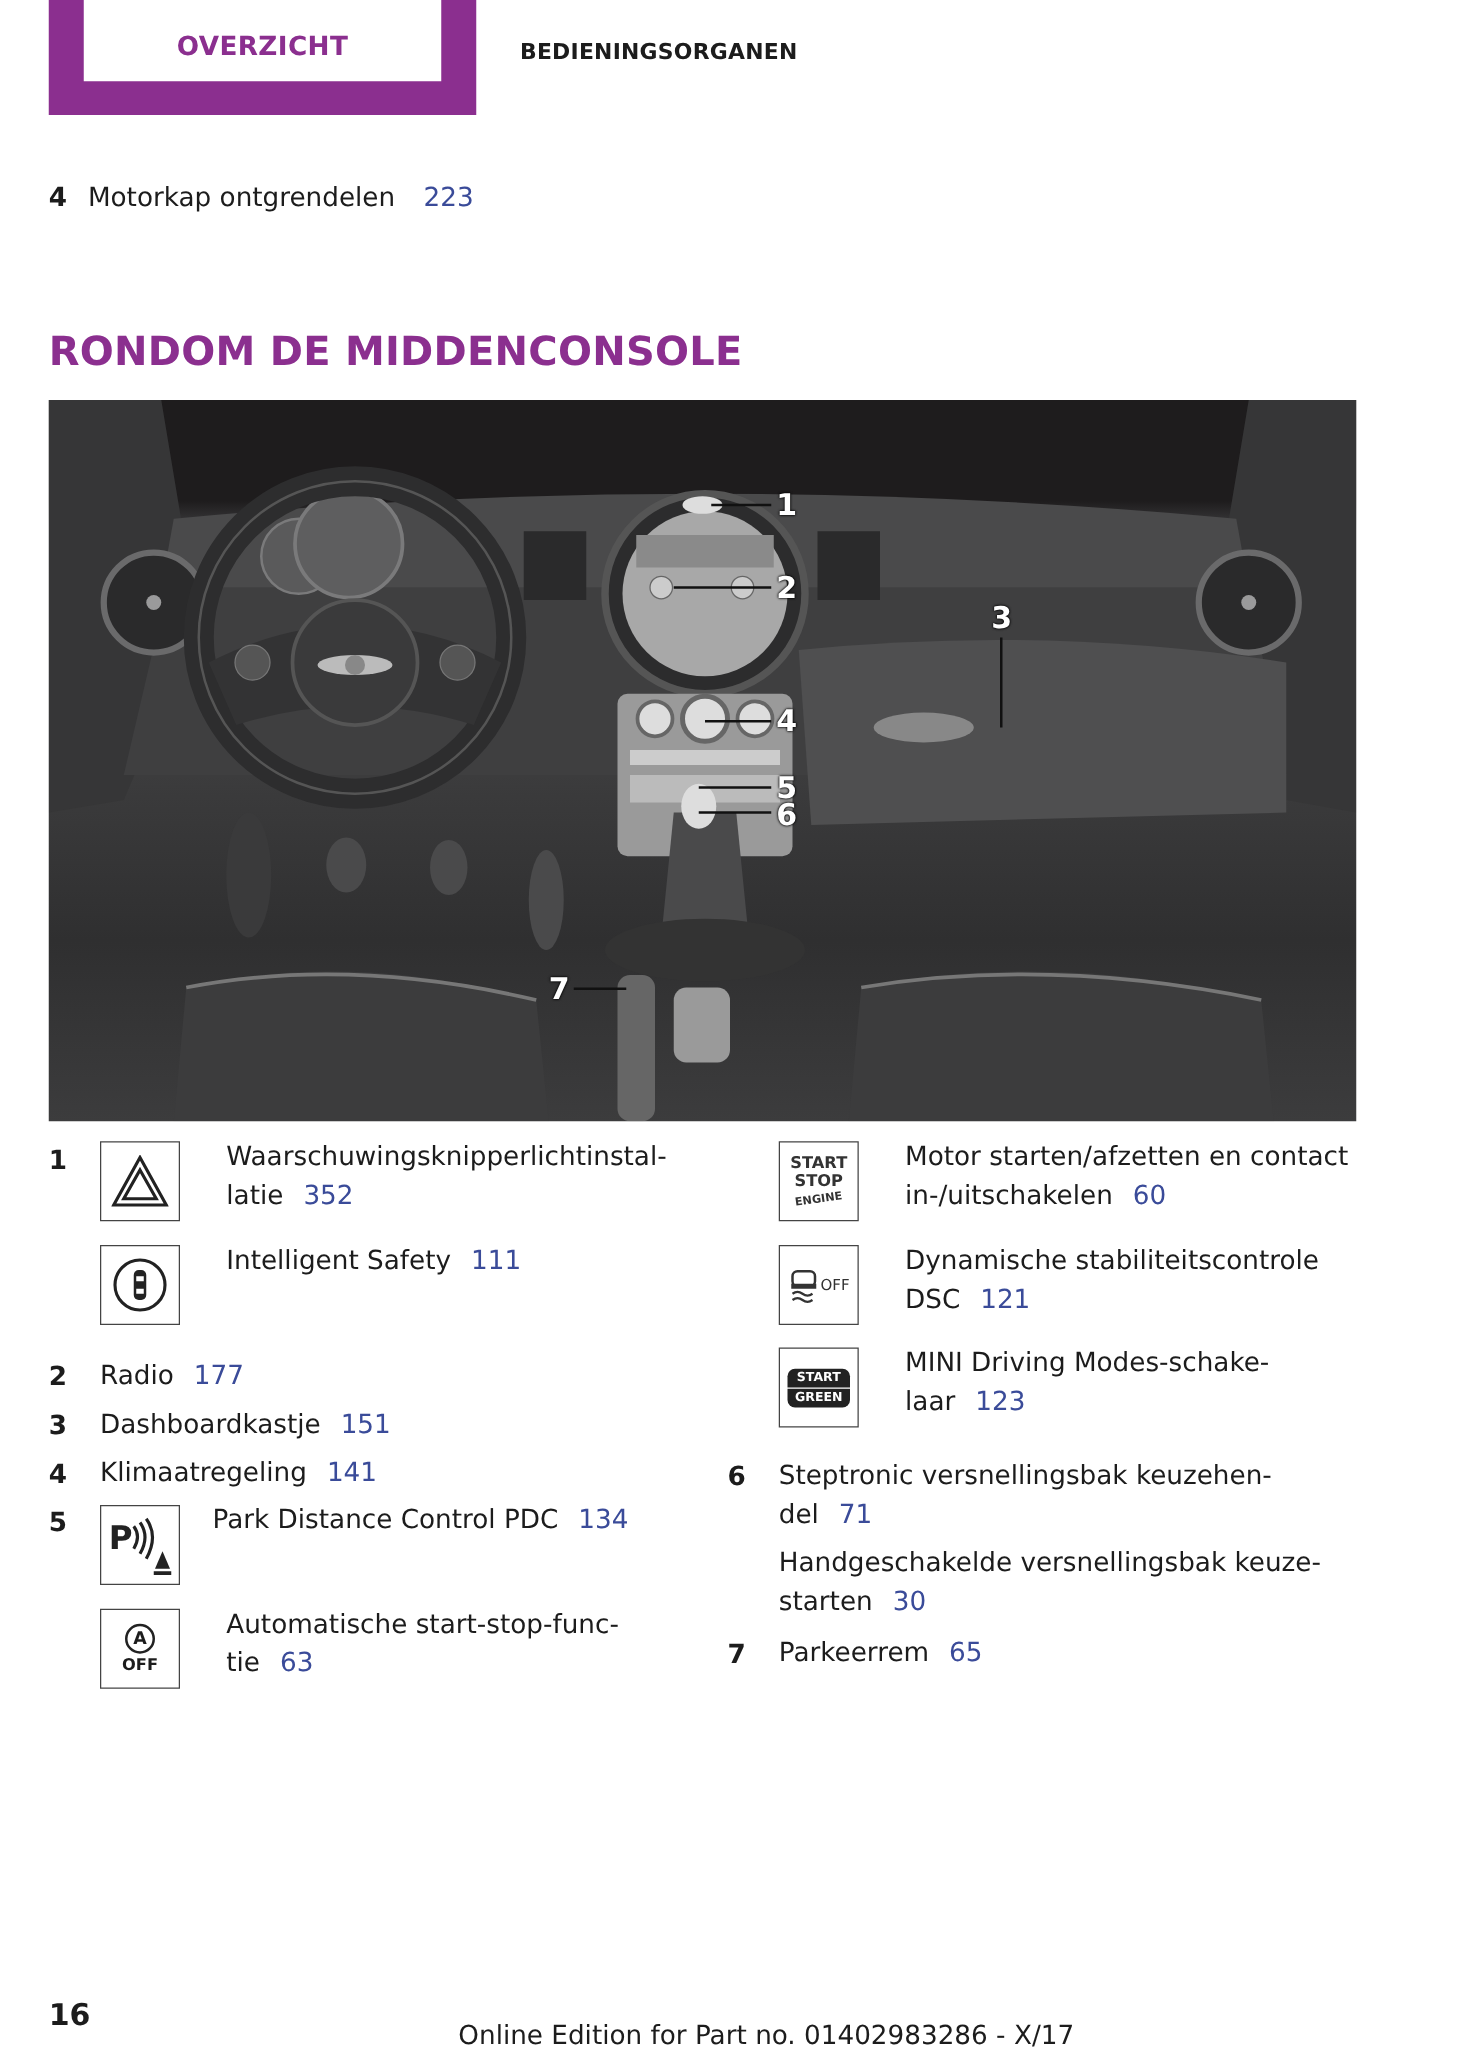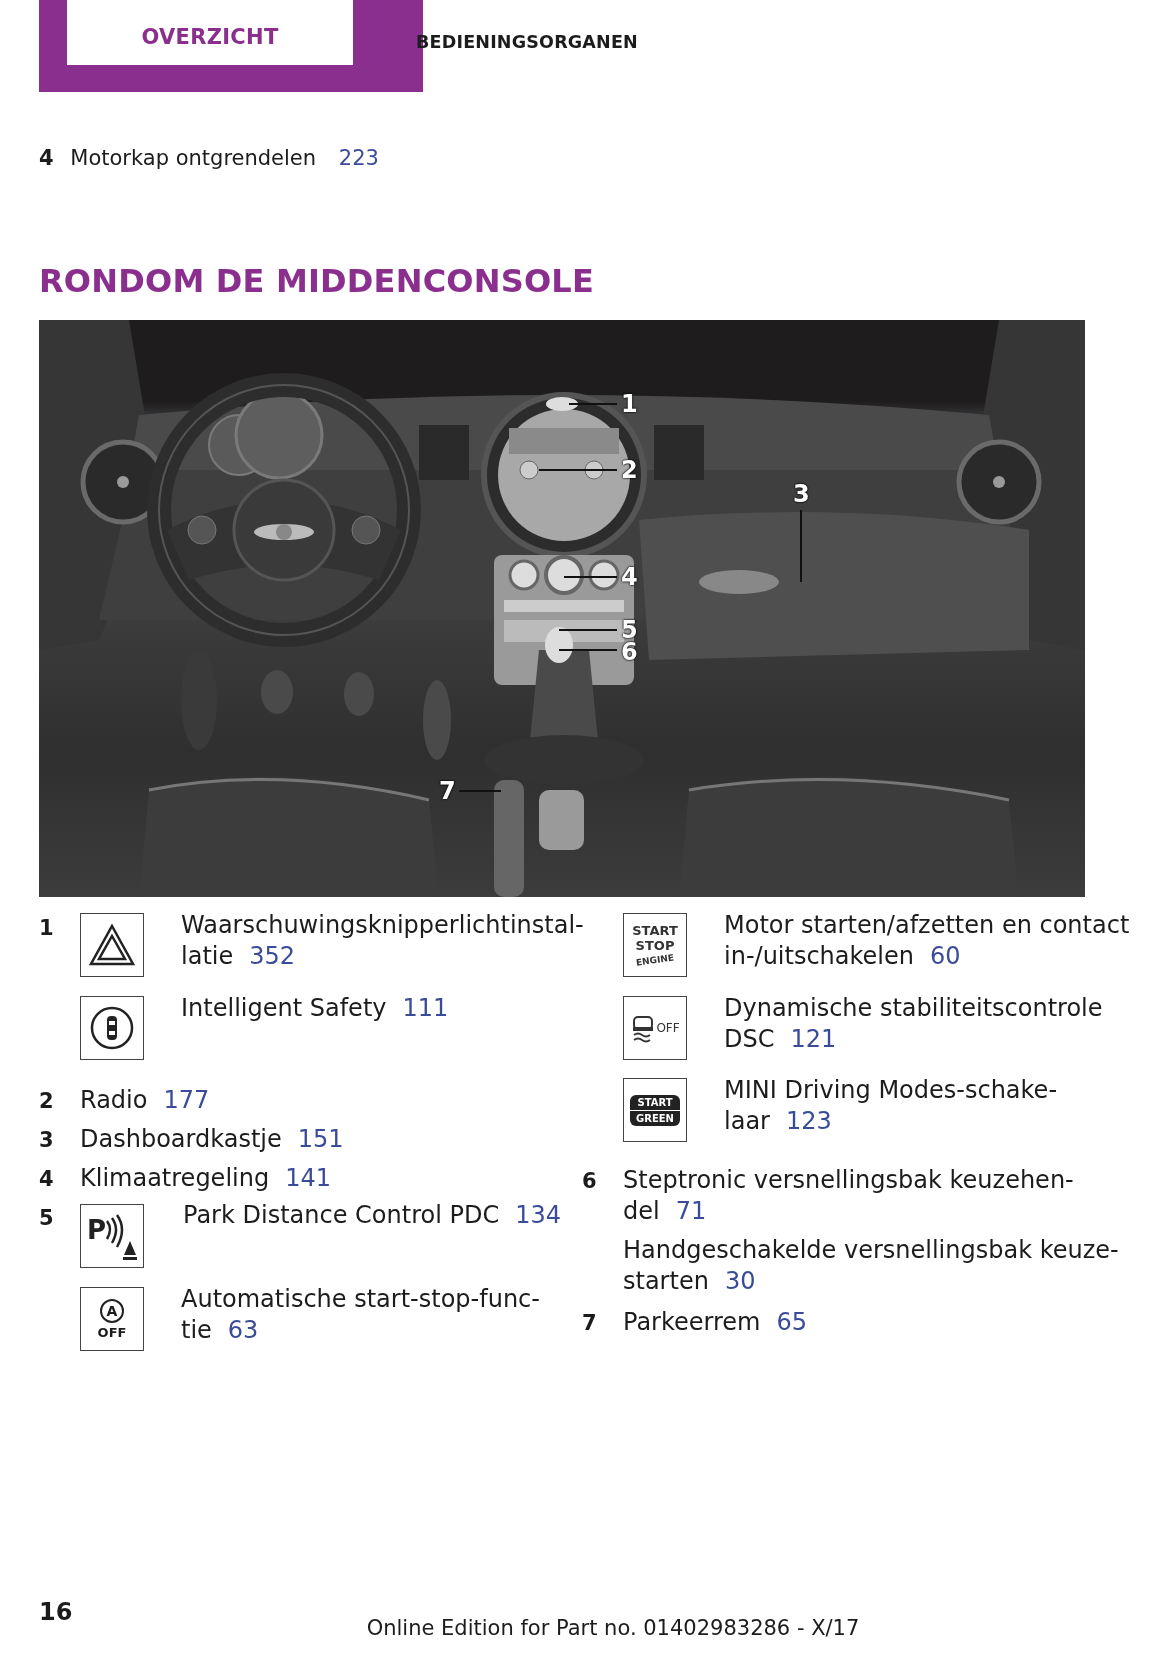--- a/index.html
+++ b/index.html
@@ -2,21 +2,21 @@
 <html><head>
   <meta charset="utf-8">
   <style>
     html, body { margin: 0; padding: 0; background: #ffffff; }
     body {
       width: 1166px; height: 1654px; position: relative; overflow: hidden;
       font-family: "DejaVu Sans", "Liberation Sans", sans-serif;
       color: #1c1c1c;
     }
     .tab-active {
-      position: absolute; left: 39px; top: 0; width: 384px; height: 92px;
+      position: absolute; left: 39px; top: 0; width: 342px; height: 92px;
       background: #8b2f8f;
     }
     .tab-active-inner {
       position: absolute; left: 28px; top: 0; width: 286px; height: 65px;
       background: #fff; display: flex; align-items: center; justify-content: center;
     }
     .tab-active-label {
       color: #8b2f8f; font-weight: bold; font-size: 21px; letter-spacing: 0.3px;
       margin-top: 8px;
     }
@@ -40,21 +40,21 @@
     .callout {
       position: absolute; color: #fff; font-weight: bold; font-size: 24px;
       text-shadow: 0 0 2px #000, 0 0 2px #000;
     }
     .icon-box {
       position: absolute; width: 64px; height: 64px; border: 1.5px solid #444;
       background: #fff; display: flex; align-items: center; justify-content: center;
       box-sizing: border-box;
     }
     .list-num { position: absolute; font-weight: bold; font-size: 21px; line-height: 30px; }
-    .list-text { position: absolute; font-size: 24px; line-height: 31px; }
+    .list-text { position: absolute; font-size: 21px; line-height: 31px; }
     .page-num { position: absolute; left: 39px; top: 1598px; font-size: 24px; font-weight: bold; }
     .footer { position: absolute; left: 0; width: 1166px; top: 1616px; text-align: center; font-size: 21px; padding-left: 60px; box-sizing: border-box; }
   </style>
 </head>
 <body>
 
 <div class="tab-active">
   <div class="tab-active-inner">
     <span class="tab-active-label">OVERZICHT</span>
   </div>
@@ -188,21 +188,21 @@
 <div class="icon-box" style="left:80px; top:1204px;">
   <svg width="54" height="54" viewBox="0 0 54 54">
       <text x="2" y="30" font-family="DejaVu Sans, sans-serif" font-weight="bold" font-size="26" fill="#222">P</text>
       <path d="M22 12 Q28 20 22 30" stroke="#222" stroke-width="2.5" fill="none"></path>
       <path d="M27 9 Q35 20 27 34" stroke="#222" stroke-width="2.5" fill="none"></path>
       <path d="M32 6 Q42 20 32 38" stroke="#222" stroke-width="2.5" fill="none"></path>
       <path d="M45 32 L51 46 L39 46 Z" fill="#222"></path>
       <rect x="38" y="48" width="14" height="3" fill="#222"></rect>
     </svg>
 </div>
-<div class="list-text" style="left:183px; top:1200px;">
+<div class="list-text" style="left:170px; top:1200px;">
   <div><span>Park Distance Control PDC</span><span class="ref">134</span></div>
 </div>
 
 <div class="icon-box" style="left:80px; top:1287px; flex-direction:column;">
   <div style="width:24px; height:24px; border:2px solid #222; border-radius:50%; display:flex; align-items:center; justify-content:center; font-weight:bold; font-size:14px; box-sizing:border-box;">A</div>
   <div style="font-weight:bold; font-size:13px; margin-top:2px;">OFF</div>
 </div>
 <div class="list-text" style="left:181px; top:1284px;">
   <div>Automatische start-stop-func-</div>
   <div><span>tie</span><span class="ref">63</span></div>

